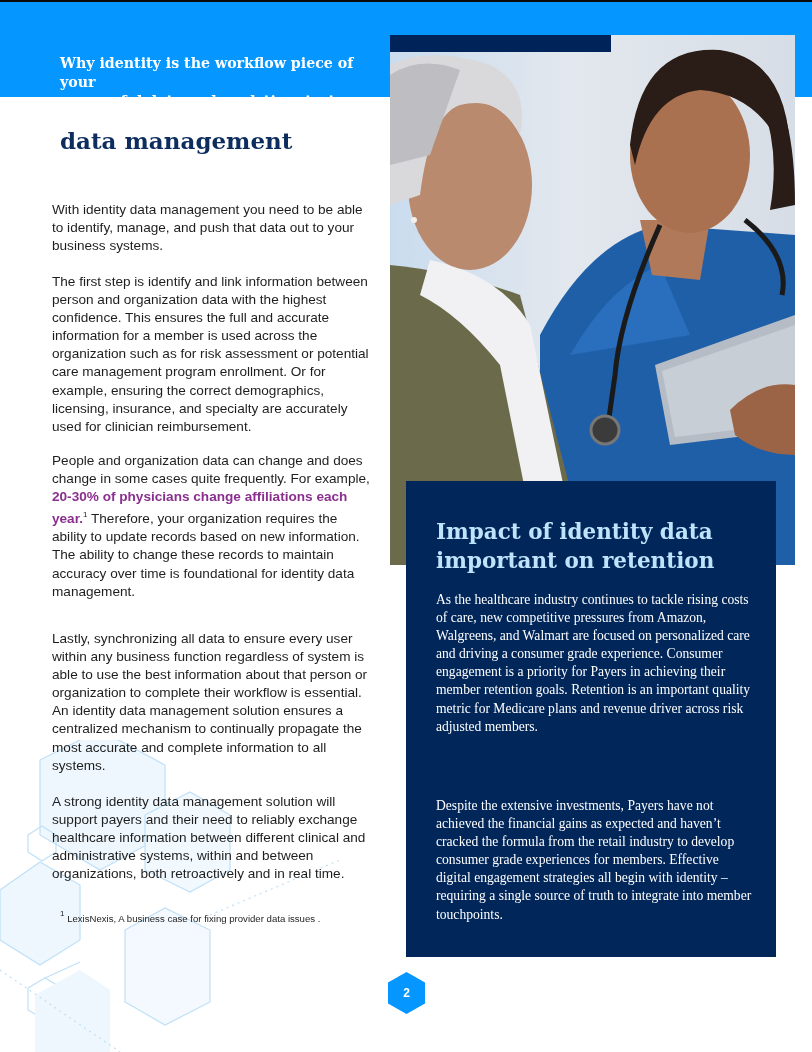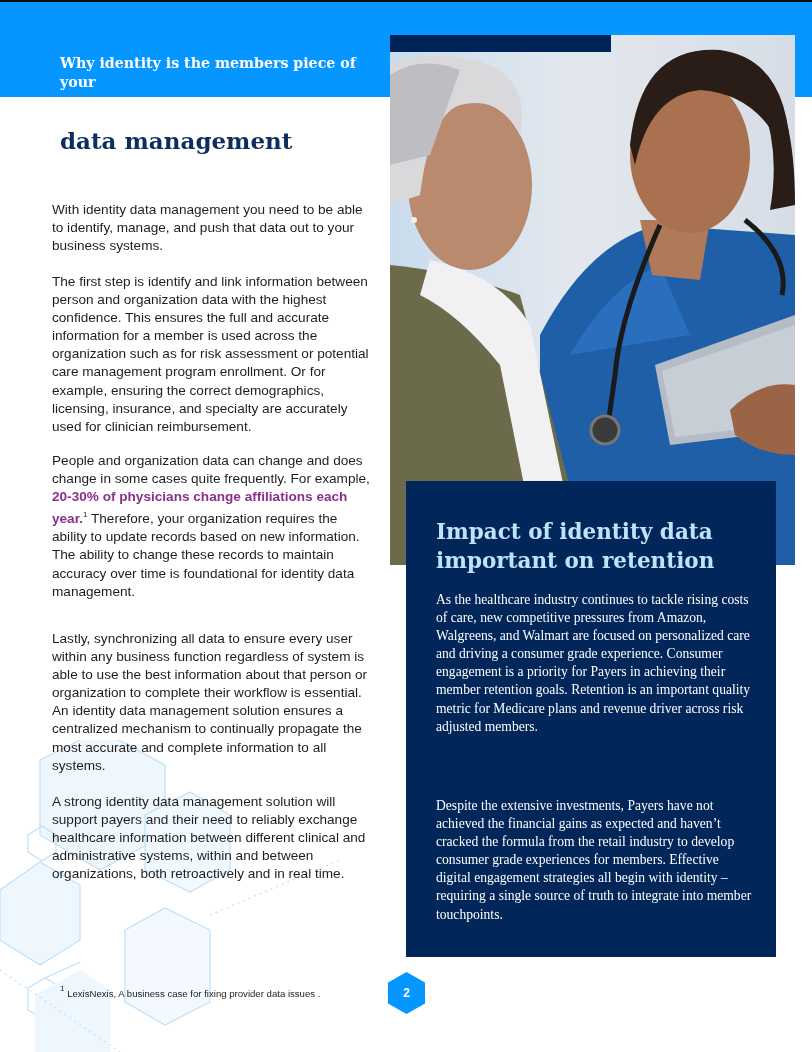--- a/index.html
+++ b/index.html
@@ -22,40 +22,41 @@
 
   .body-text { position: absolute; left: 52px; width: 320px; font-size: 13.6px; line-height: 18.1px; color: #1e1e1e; }
   .p1 { top: 201px; }
   .p2 { top: 273px; }
   .p3 { top: 452px; }
   .p4 { top: 630px; }
   .p5 { top: 793px; }
   .highlight { color: #8b2f8f; font-weight: bold; }
   sup { font-size: 8px; vertical-align: 6px; }
 
-  .footnote { position: absolute; left: 60px; top: 984px; font-size: 9.6px; color: #1e1e1e; }
+  .footnote { position: absolute; left: 60px; top: 909px; font-size: 9.6px; color: #1e1e1e; }
 
   .card { position: absolute; left: 406px; top: 481px; width: 370px; height: 476px; background: #00265a; }
   .card-title { position: absolute; left: 30px; top: 36px; width: 330px;
     font-family: "DejaVu Serif", "Liberation Serif", serif; font-weight: bold; font-size: 21.5px; line-height: 29px; color: #bfe3fb; }
   .card-text { position: absolute; left: 30px; width: 320px; font-size: 13.6px; line-height: 18.1px; color: #ffffff; font-family: Liberation Serif, serif; }
   .cp1 { top: 110px; }
   .cp2 { top: 288px; margin-top: 28px; }
 
   .page-hex { position: absolute; left: 388px; top: 972px; width: 37px; height: 42px; }
   .page-num { position: absolute; left: 388px; top: 972px; width: 37px; height: 42px; display: flex; align-items: center; justify-content: center;
     color: #fff; font-weight: bold; font-size: 12px; }
 </style>
 </head>
 <body>
 
 <div class="top-band"></div>
 <div class="top-rule"></div>
 <div class="doc-title">
-  <div>Why identity is the members piece of your</div>
+  <div>Why identity is the workflow piece of your</div>
+  <div>successful data and analytics strategy</div>
 </div>
 
 <svg class="hex-bg" viewBox="0 0 400 312" fill="none" stroke="#bfe0f7" stroke-width="1.2">
   <polygon points="40,20 100,-10 165,25 165,95 100,130 40,95" fill="#eef7fd"></polygon>
   <polygon points="145,75 190,52 230,75 230,130 190,152 145,130" fill="#f2f9fe"></polygon>
   <polygon points="0,150 40,122 80,145 80,200 40,225 0,200" fill="#eef7fd"></polygon>
   <polygon points="125,190 165,168 210,190 210,262 165,285 125,262" fill="#f3f9fe"></polygon>
   <polygon points="28,248 45,238 62,248 62,270 45,280 28,270"></polygon>
   <polygon points="28,95 42,86 56,95 56,112 42,121 28,112"></polygon>
   <polygon points="35,255 80,230 110,250 110,312 35,312" fill="#eef7fd" stroke="none"></polygon>

